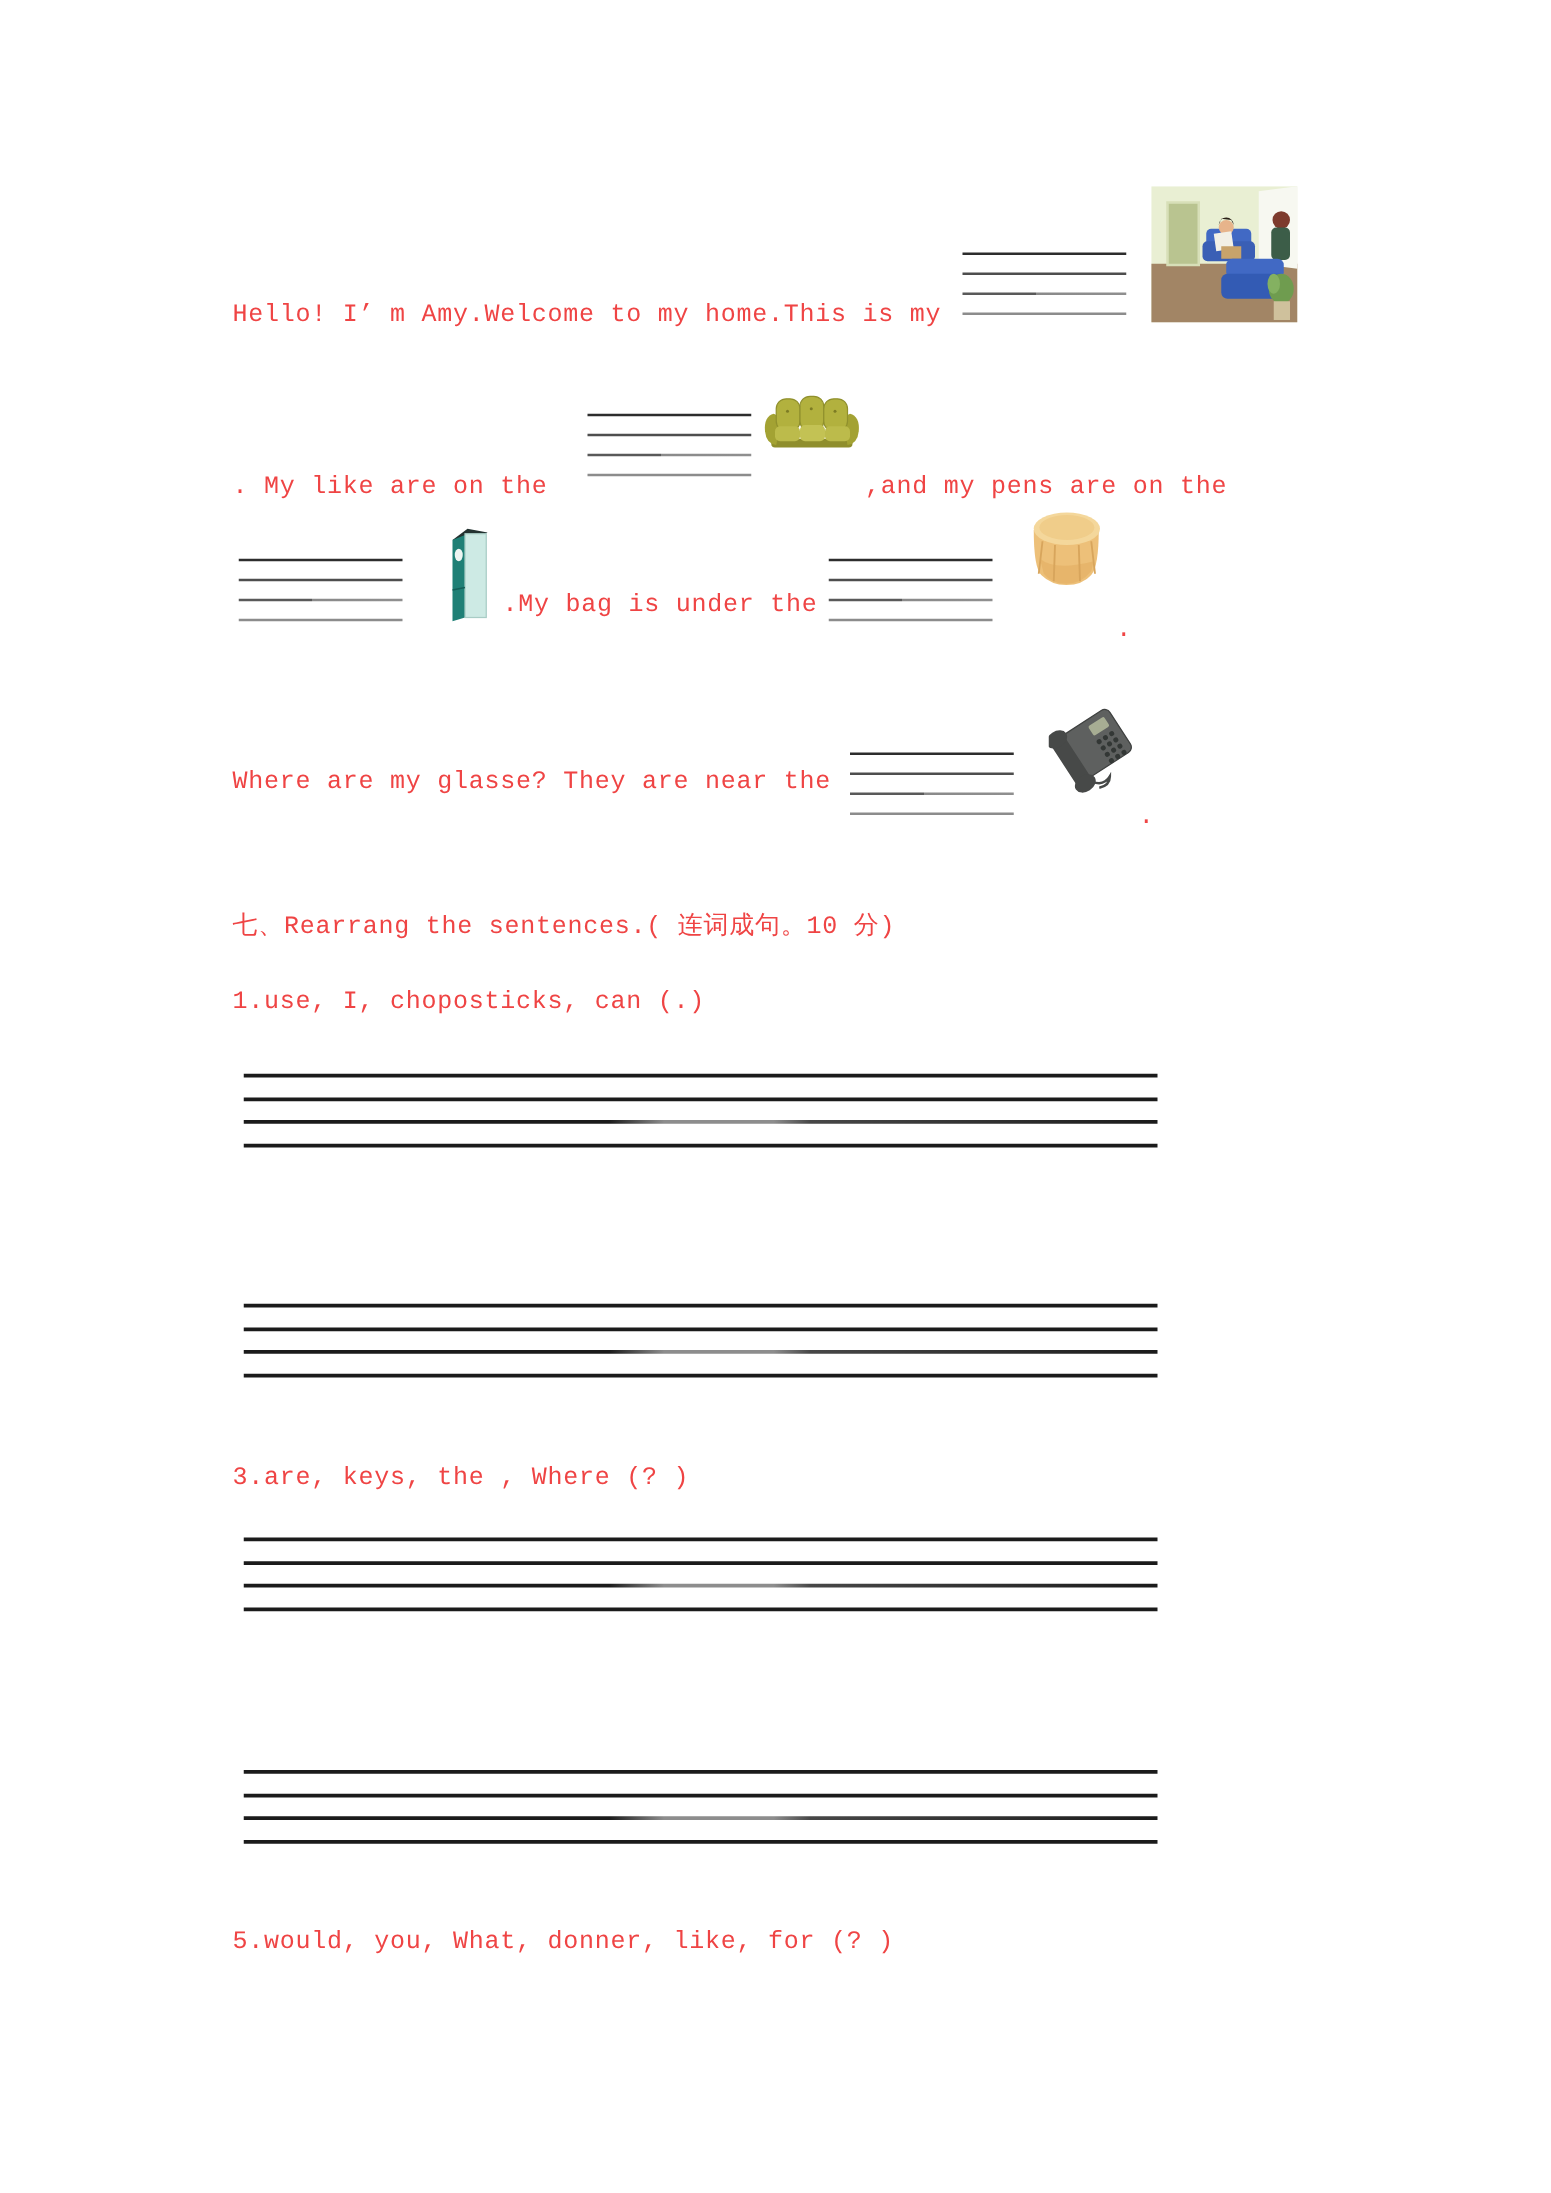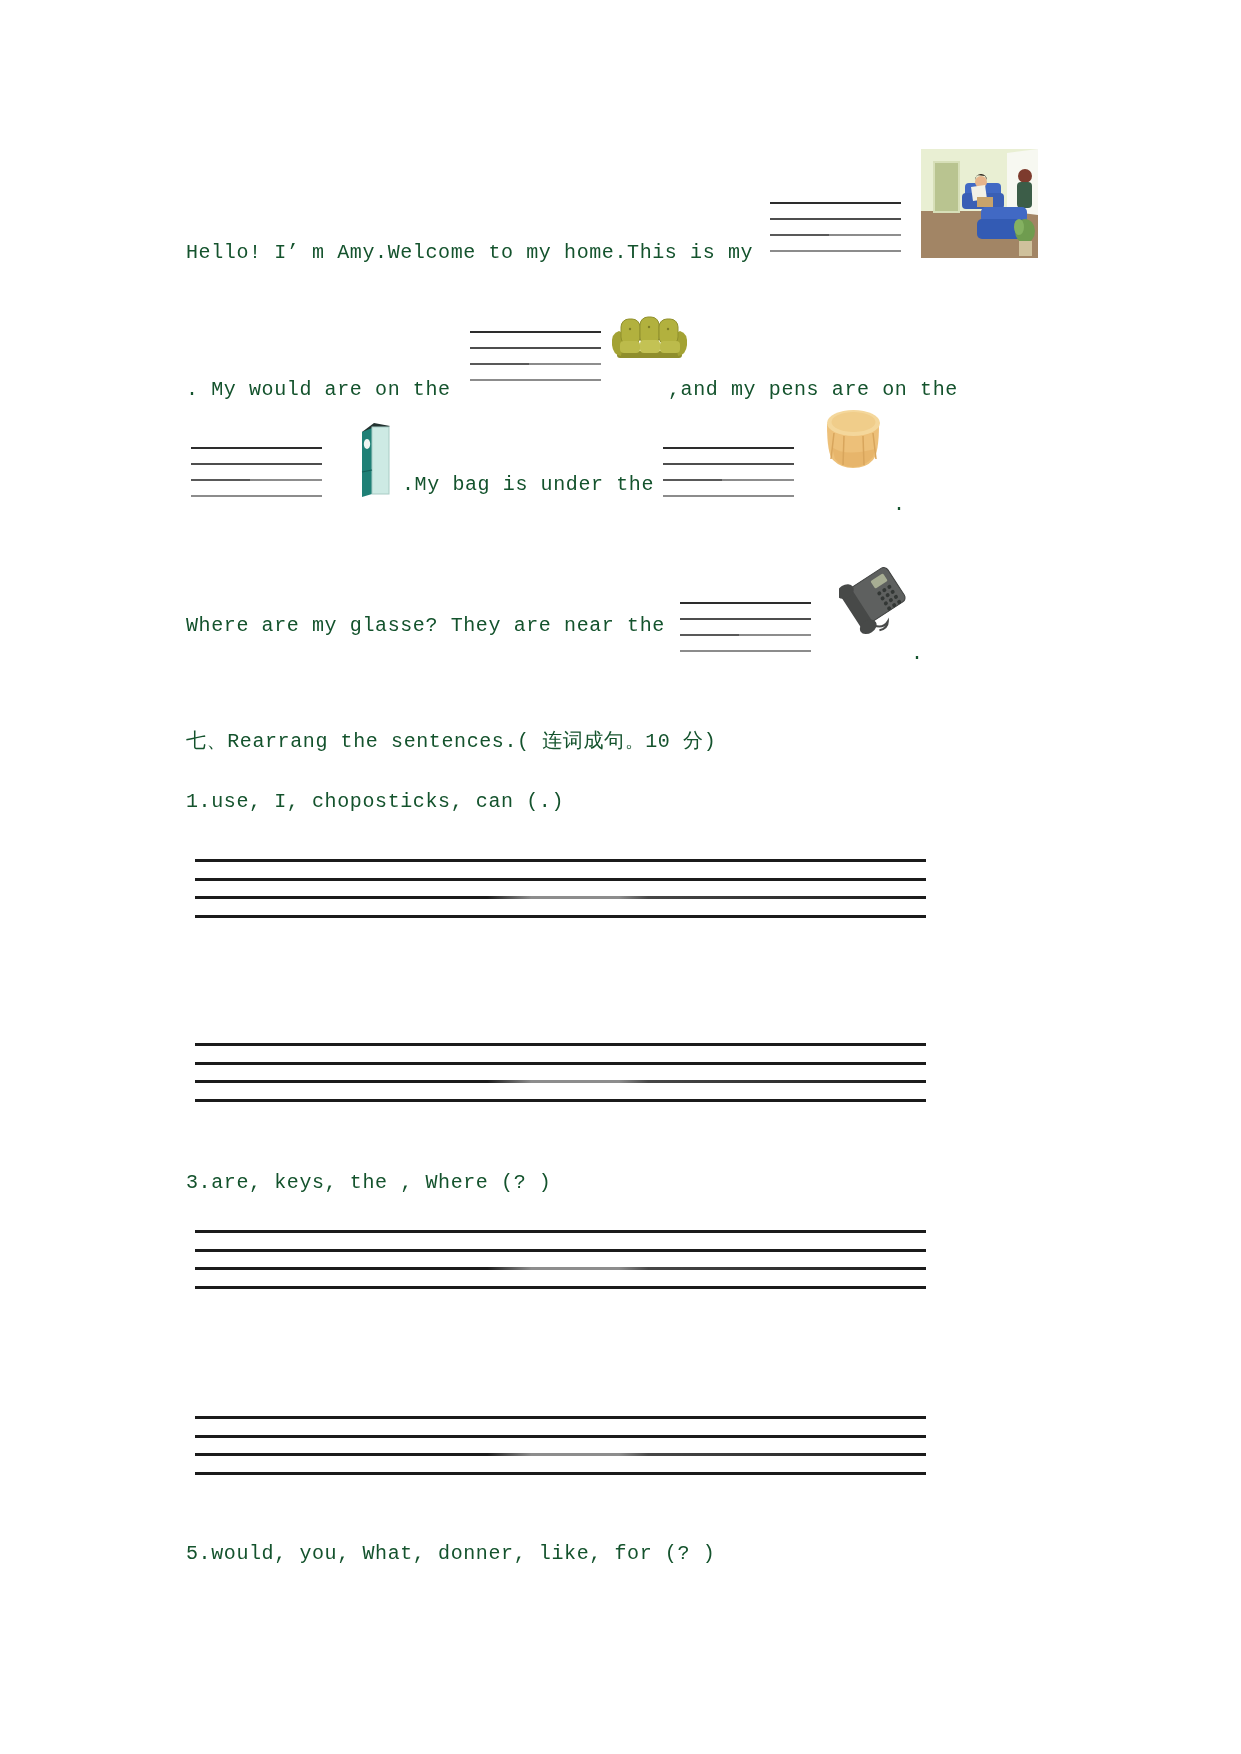--- a/index.html
+++ b/index.html
@@ -1,18 +1,18 @@
 <!DOCTYPE html>
 <html><head>
 <meta charset="utf-8">
 <style>
   html,body{margin:0;padding:0;background:#ffffff;}
   #canvas{position:relative;width:1241px;height:1754px;background:#ffffff;overflow:hidden;
           font-family:"Liberation Mono","DejaVu Sans Mono",monospace;}
-  .t{position:absolute;font-size:20px;line-height:25px;letter-spacing:.6px;color:#14532d;white-space:pre;
+  .t{position:absolute;font-size:20px;line-height:25px;letter-spacing:.6px;color:#ef4444;white-space:pre;
      font-family:"Liberation Mono","DejaVu Sans",monospace;}
   
   .blank4{position:absolute;width:131px;height:51px;}
   .bl{position:absolute;left:0;right:0;height:2.4px;}
   .b1{top:0;background:#2d2d2d;}
   .b2{top:16px;background:#4e4e4e;}
   .b3{top:32px;background:linear-gradient(90deg,#595959 0%,#595959 45%,#8a8a8a 45%,#8f8f8f 100%);}
   .b4{top:48px;background:#8c8c8c;}
   
   .write4{position:absolute;width:731px;height:60px;}
@@ -73,22 +73,22 @@
       <rect x="31" y="2" width="19" height="28" rx="8" fill="#b2b13e" stroke="#90902d"></rect>
       <rect x="50" y="4" width="19" height="26" rx="8" fill="#b2b13e" stroke="#90902d"></rect>
       <circle cx="21" cy="14" r="1.2" fill="#7d7c24"></circle>
         <circle cx="40" cy="12" r="1.2" fill="#7d7c24"></circle>
         <circle cx="59" cy="14" r="1.2" fill="#7d7c24"></circle>
       <rect x="11" y="26" width="20" height="12" rx="4" fill="#bcbb4b"></rect>
       <rect x="31" y="25" width="20" height="13" rx="4" fill="#c3c254"></rect>
       <rect x="51" y="26" width="20" height="12" rx="4" fill="#bcbb4b"></rect>
     </svg>
   </div>
-  <div class="t" style="left:186px;top:377px">. My would are on the</div>
-  <div class="t" style="left:668px;top:377px">,and my pens are on the</div>
+  <div class="t" style="left:186px;top:377px">. My like are on the</div>
+  <div class="t" style="left:692px;top:377px">,and my pens are on the</div>
 
   <div class="blank4" style="left:191px;top:447px">
     <i class="bl b1"></i>
       <i class="bl b2"></i>
       <i class="bl b3"></i>
       <i class="bl b4"></i>
   </div>
   <div class="img" style="left:359px;top:420px">
     <svg width="34" height="78" viewBox="0 0 34 78">
       <polygon points="3,12 15,3 31,6 19,14" fill="#233230"></polygon>

